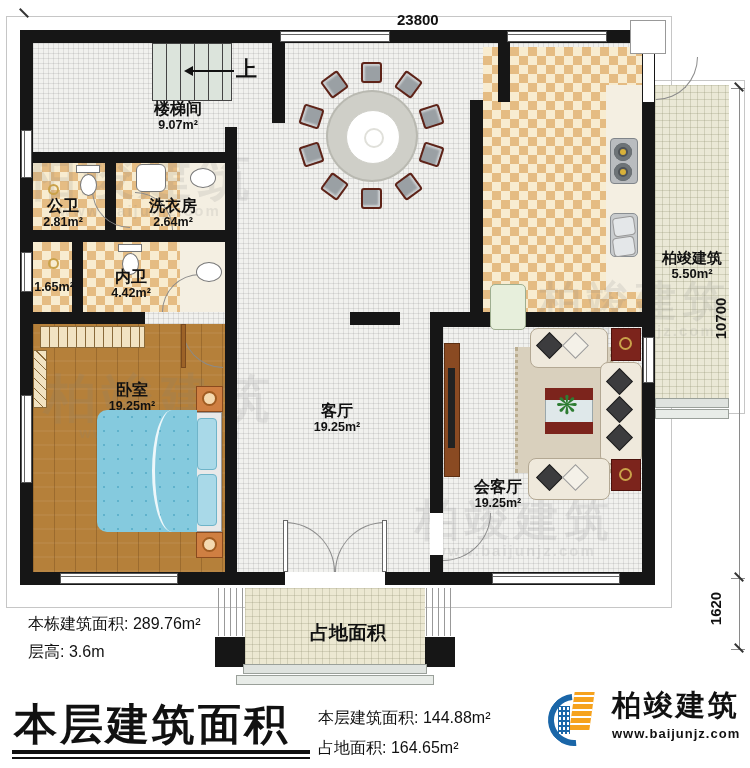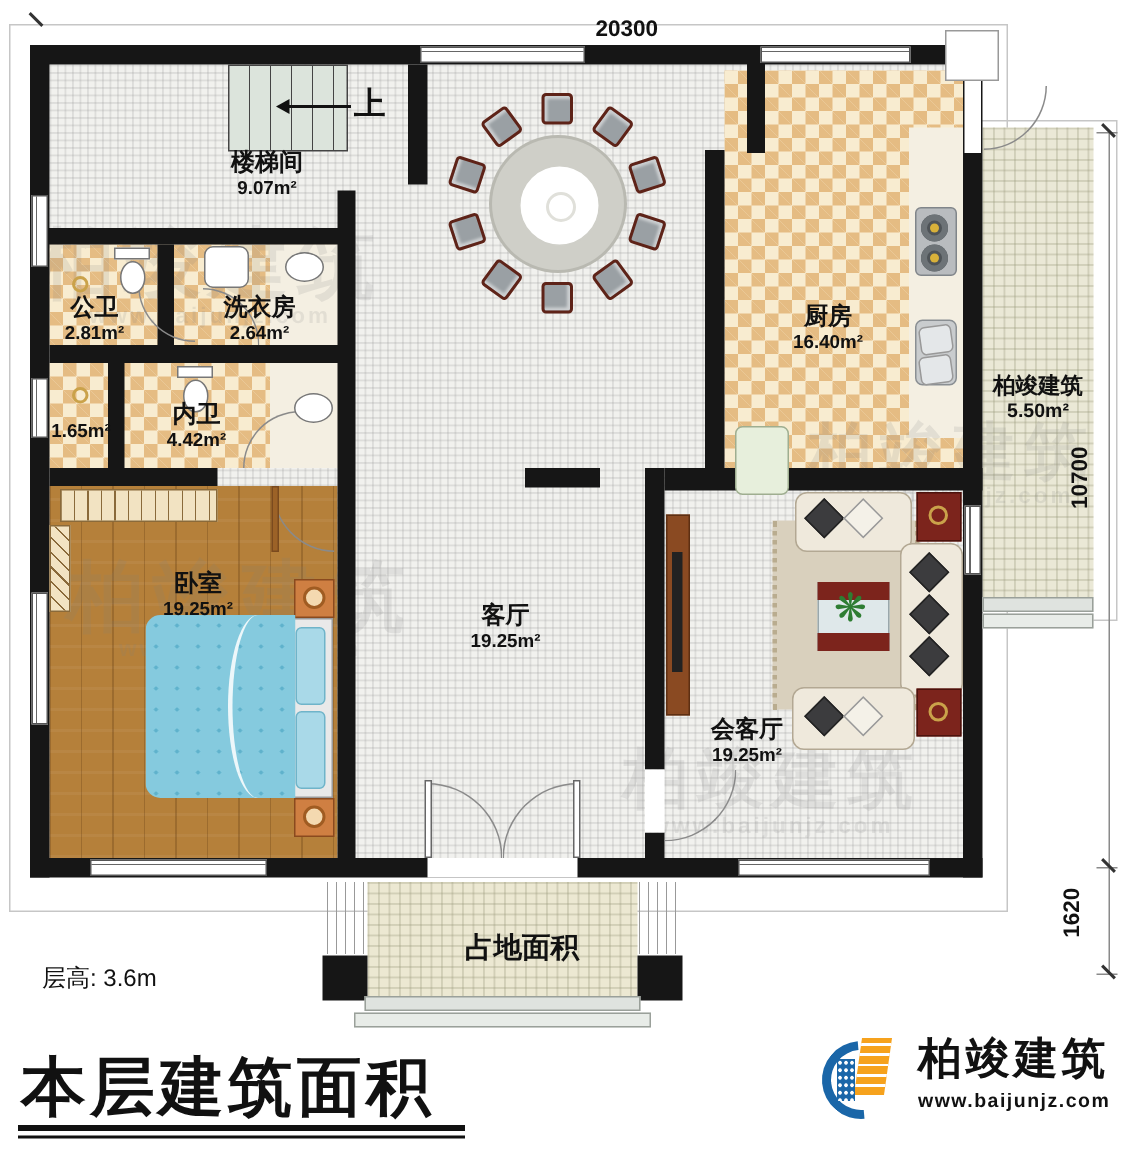--- a/index.html
+++ b/index.html
@@ -238,53 +238,52 @@
     <div class="ar">4.42m²</div>
   </div>
   <div class="rlabel" style="left:93px;top:381px;width:78px;">
     <div class="nm">卧室</div>
     <div class="ar">19.25m²</div>
   </div>
   <div class="rlabel" style="left:299px;top:402px;width:76px;">
     <div class="nm">客厅</div>
     <div class="ar">19.25m²</div>
   </div>
-  <div class="rlabel" style="left:512px;top:203px;width:80px;">
-    <div class="nm">厨房</div>
-    <div class="ar">16.40m²</div>
-  </div>
   <div class="rlabel" style="left:459px;top:478px;width:78px;">
     <div class="nm">会客厅</div>
     <div class="ar">19.25m²</div>
   </div>
   <div class="rlabel" style="left:650px;top:250px;width:84px;">
     <div class="nm" style="font-size:15px;">柏竣建筑</div>
     <div class="ar" style="font-size:13px;">5.50m²</div>
   </div>
   <div class="rlabel" style="left:300px;top:622px;width:96px;">
     <div class="nm" style="font-size:19px;">占地面积</div>
   </div>
 
-  <div class="dim" style="left:397px;top:11px;">20300</div>
+  <div class="dim" style="left:397px;top:11px;">23800</div>
   <div class="tick" style="left:18px;top:12px;"></div>
   <div class="dimline" style="left:739px;top:88px;width:1px;height:562px;"></div>
   <div class="dimline" style="left:731px;top:88px;width:14px;height:1px;"></div>
   <div class="dimline" style="left:731px;top:578px;width:14px;height:1px;"></div>
   <div class="dimline" style="left:731px;top:649px;width:14px;height:1px;"></div>
   <div class="tick" style="left:733px;top:86px;"></div>
   <div class="tick" style="left:733px;top:576px;"></div>
   <div class="tick" style="left:733px;top:647px;"></div>
   <div class="dim" style="left:696px;top:310px;width:48px;text-align:center;transform:rotate(-90deg);">10700</div>
   <div class="dim" style="left:693px;top:600px;width:44px;text-align:center;transform:rotate(-90deg);">1620</div>
 
+  <div class="ann" style="left:28px;top:614px;">本栋建筑面积: 289.76m²</div>
   <div class="ann" style="left:28px;top:642px;">层高: 3.6m</div>
 
   <div class="titleblock" style="left:14px;top:696px;">本层建筑面积</div>
   <div class="abs" style="left:12px;top:750px;width:298px;height:4px;background:#111;"></div>
   <div class="abs" style="left:12px;top:757px;width:298px;height:2px;background:#111;"></div>
+  <div class="ann" style="left:318px;top:708px;">本层建筑面积: 144.88m²</div>
+  <div class="ann" style="left:318px;top:738px;">占地面积: 164.65m²</div>
 
   <div class="abs" style="left:548px;top:684px;width:196px;height:78px;">
     <div class="abs" style="left:0px;top:10px;width:52px;height:52px;border:6px solid #1a66a8;border-radius:50%;border-top-color:transparent;border-right-color:transparent;transform:rotate(40deg);box-sizing:border-box;"></div>
     <div class="abs" style="left:24px;top:8px;width:20px;height:38px;background:#f6a21d;transform:skewX(-8deg);background-image:repeating-linear-gradient(0deg,transparent 0 5px,#fff 5px 7px);"></div>
     <div class="abs" style="left:10px;top:22px;width:12px;height:28px;background:#1a66a8;background-image:radial-gradient(#fff 1px,transparent 1.3px);background-size:4px 5px;"></div>
     <div class="abs" style="left:64px;top:2px;font-size:29px;font-weight:bold;letter-spacing:3px;">柏竣建筑</div>
     <div class="abs" style="left:64px;top:42px;font-size:13px;font-weight:bold;letter-spacing:1px;">www.baijunjz.com</div>
   </div>
 
 </div>

